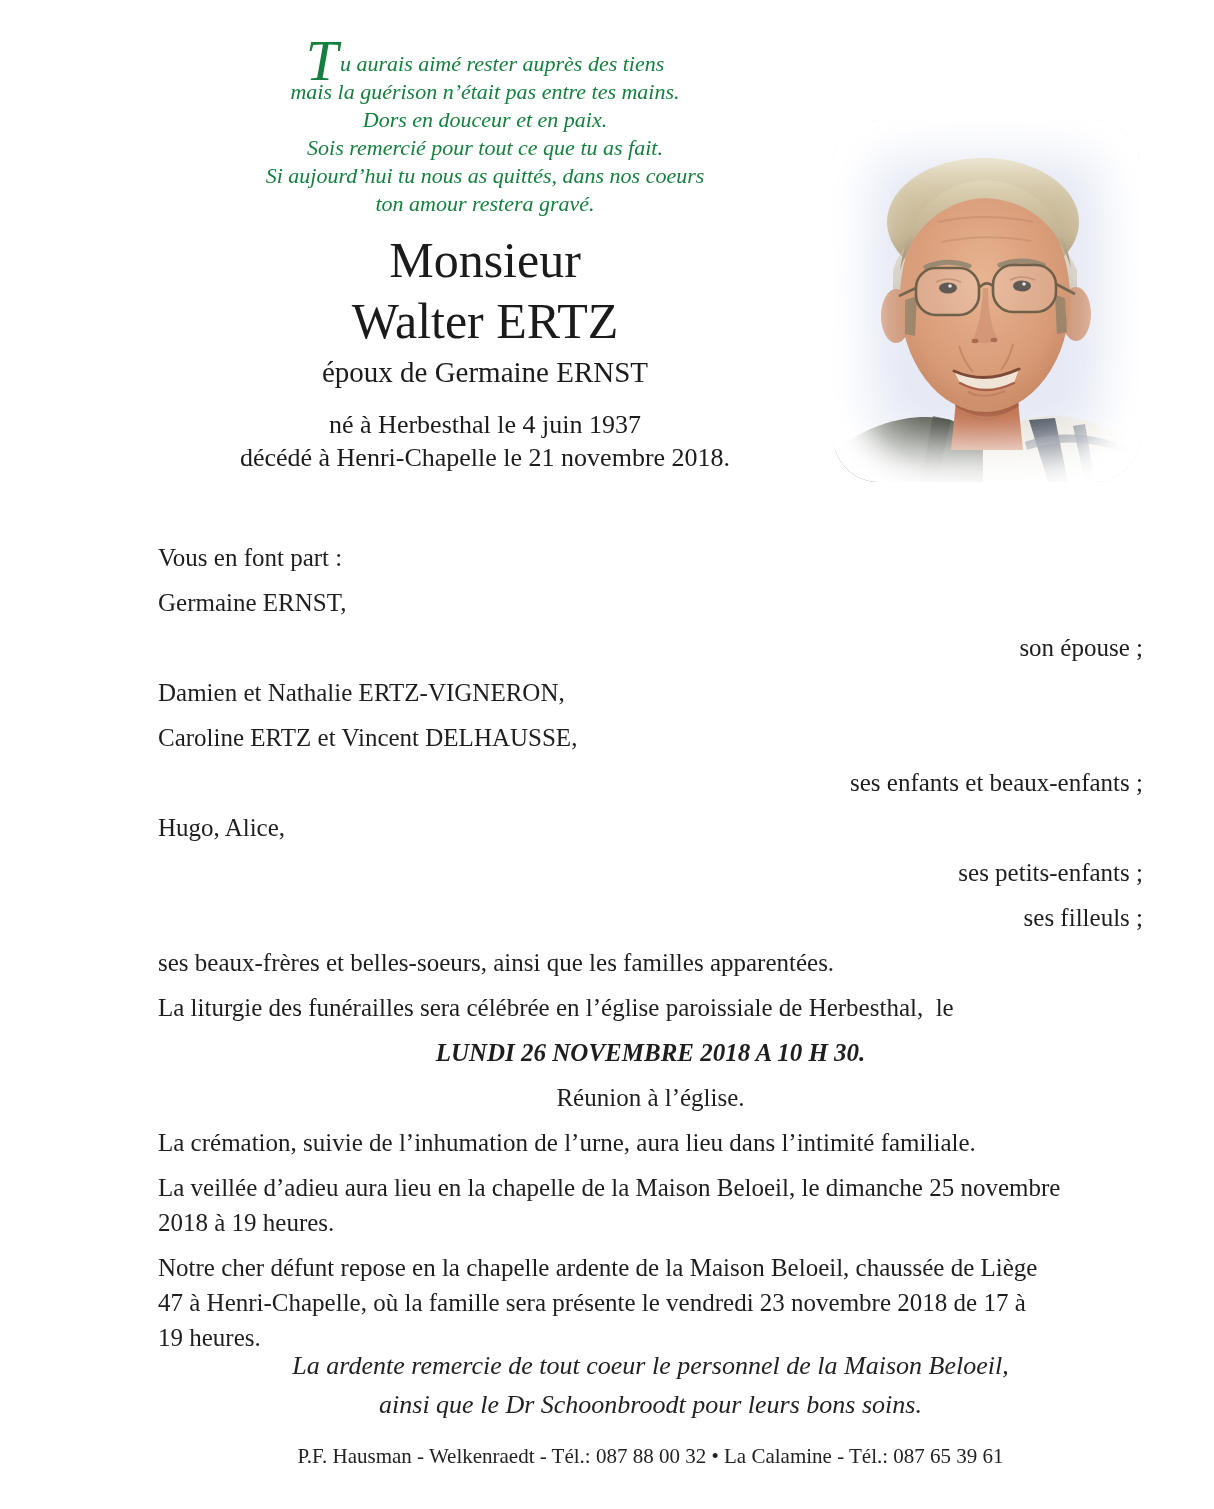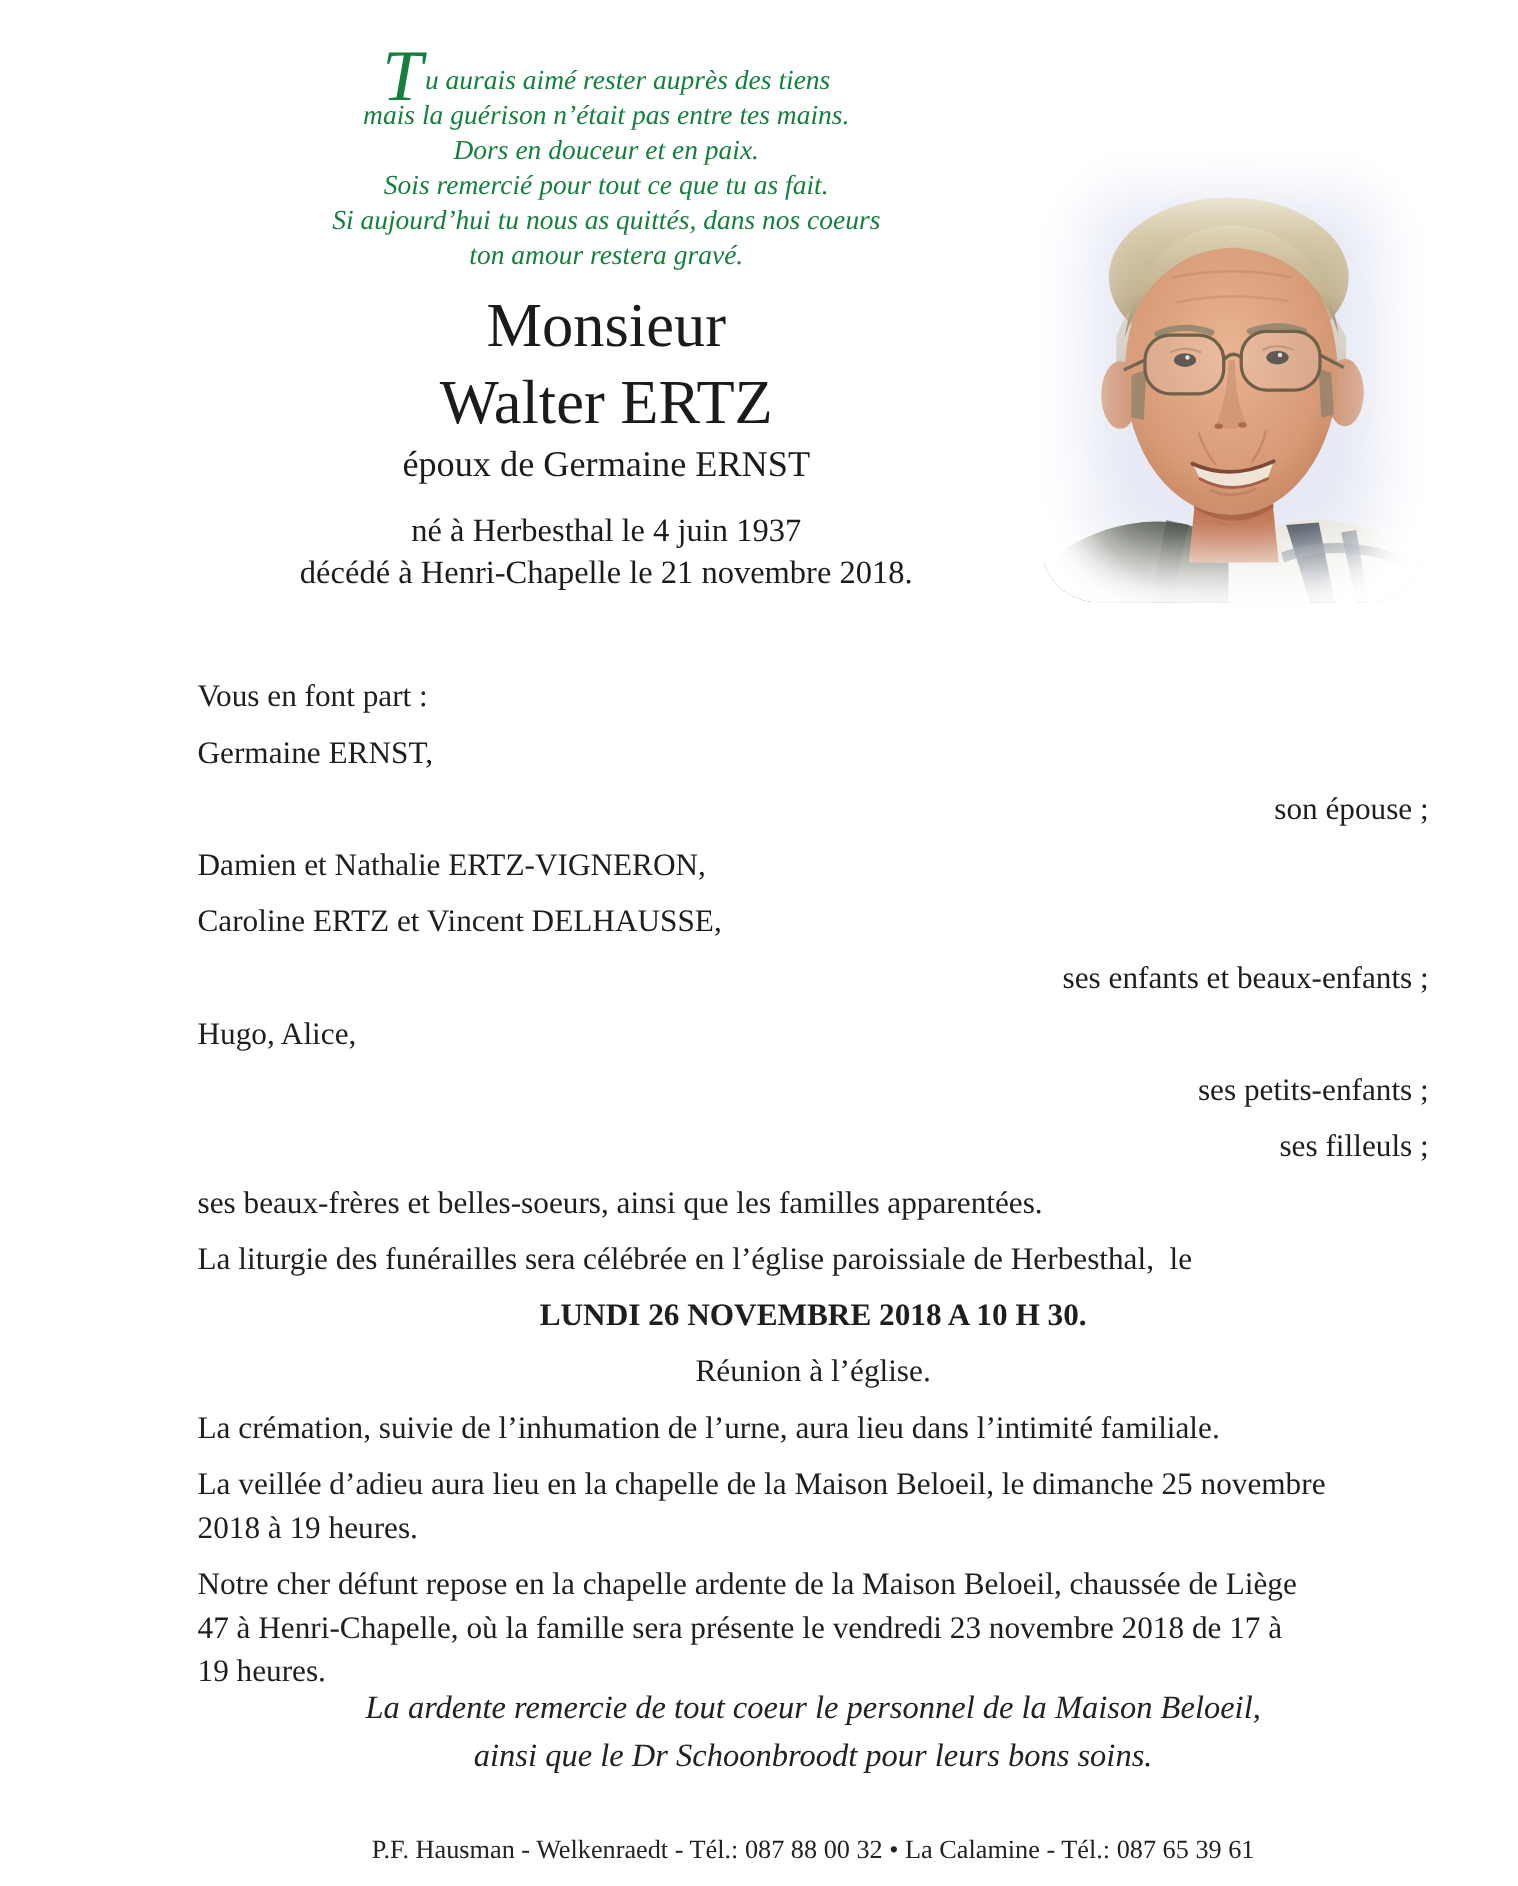--- a/index.html
+++ b/index.html
@@ -49,33 +49,33 @@
     position:absolute;top:530px;left:148px;width:1005px;
     font-size:25px;line-height:35px;color:#1e1e1e;
   }
   .body-block p{margin:10px;}
   .intro{margin-bottom:17px;}
   .rel-names{text-align:left;}
   .rel-label{text-align:right;}
   .rel-label.last{margin-bottom:8px;}
   .closing{margin-bottom:15px;}
   .liturgy{margin-bottom:21px;white-space:pre-wrap;}
-  .date-line{text-align:center;font-weight:bold;margin-bottom:17px;}
+  .date-line{text-align:center;font-weight:bold;margin-bottom:17px;font-style:italic;}
   .meeting{text-align:center;margin-bottom:17px;}
   .cremation{margin-bottom:11px;}
   .vigil{margin-bottom:10px;}
 
   
   .thanks{
     position:absolute;top:1346px;left:148px;width:1005px;
     text-align:center;font-style:italic;font-size:26px;line-height:39px;color:#222;
   }
   .footer{
     position:absolute;top:1442px;left:148px;width:1005px;
-    text-align:center;font-size:21px;line-height:28px;color:#222;margin-top:23px;
+    text-align:center;font-size:21px;line-height:28px;color:#222;
   }
 </style>
 </head>
 <body>
 
 <div class="page">
 
   <div class="poem">
     <div><span class="dropcap">T</span><span>u aurais aimé rester auprès des tiens</span></div>
     <div>mais la guérison n’était pas entre tes mains.</div>

